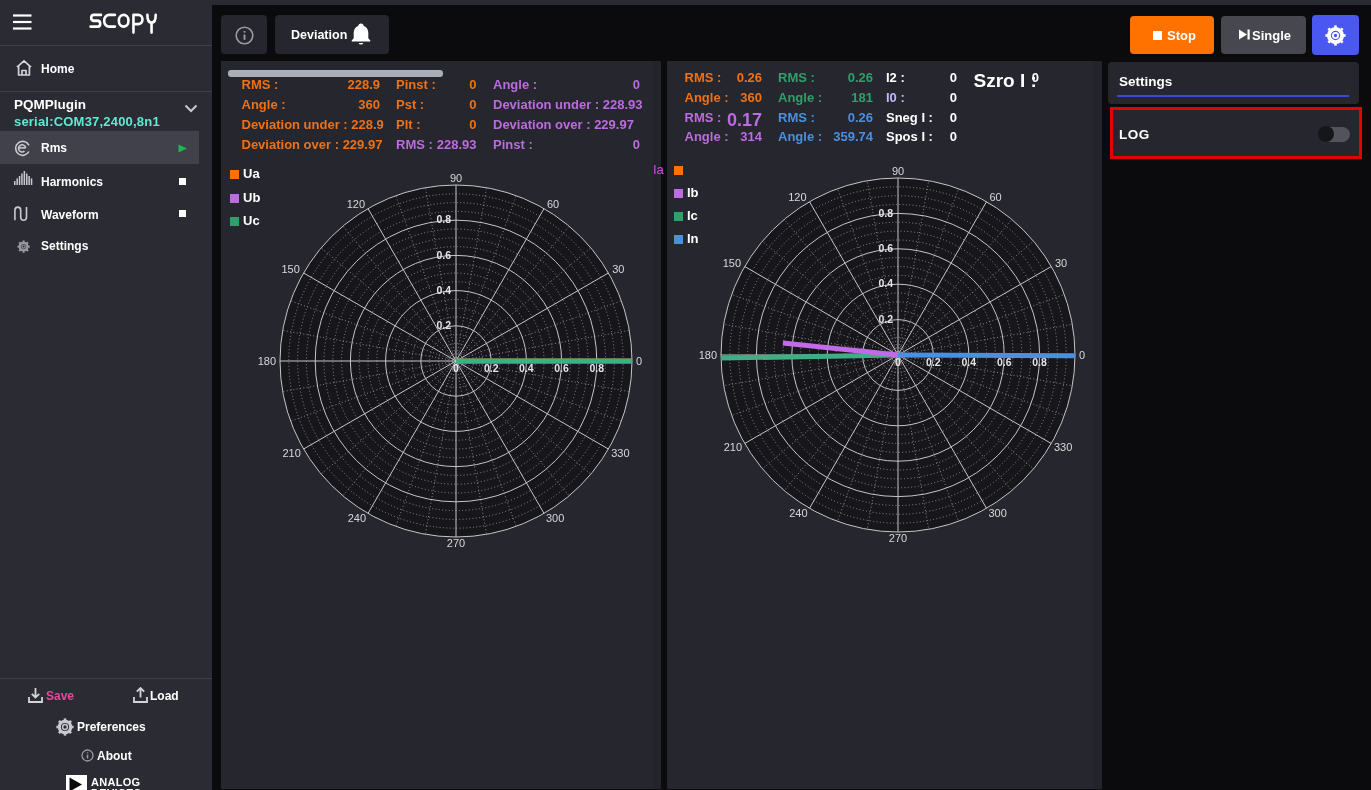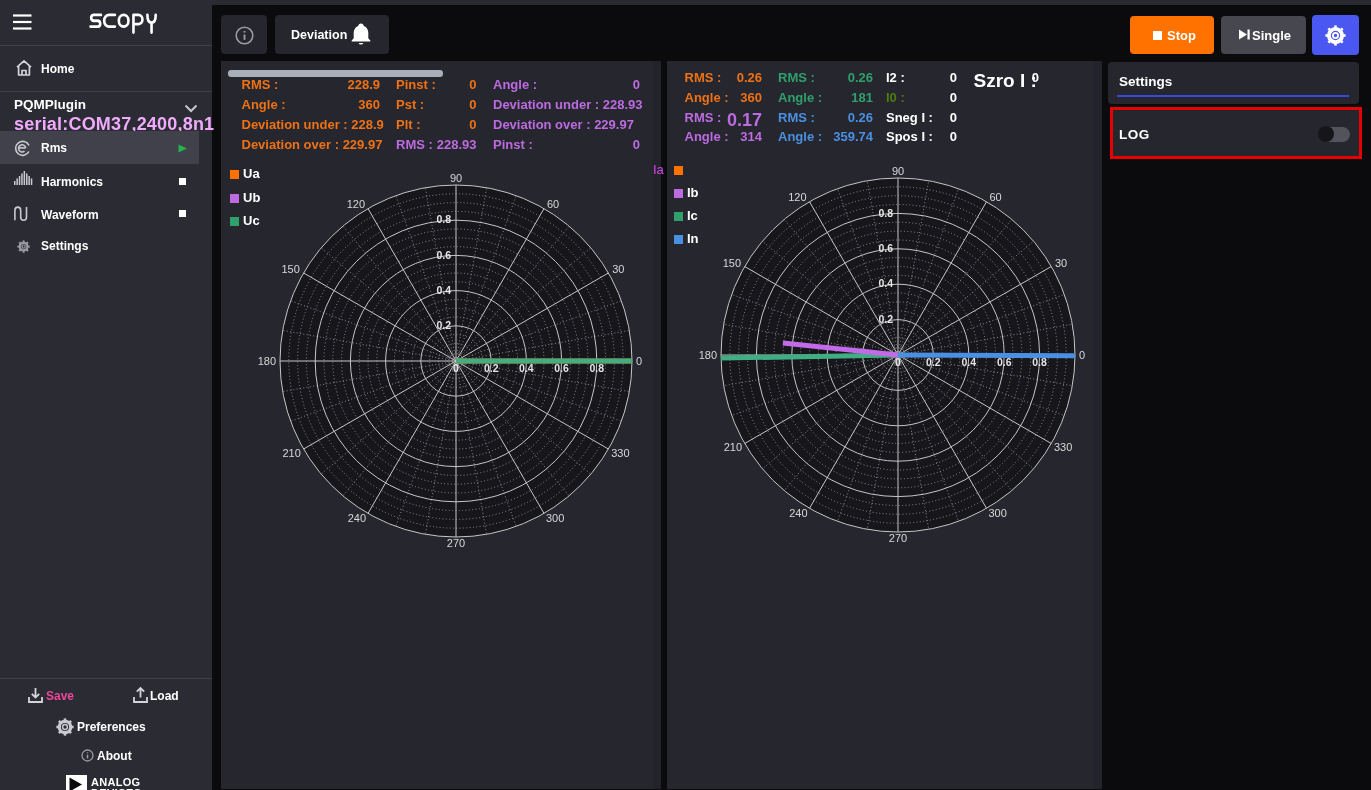--- a/index.html
+++ b/index.html
@@ -22,21 +22,21 @@
 <path d="M64.9,2.9 C64.9,8.2 66.4,10.6 69.5,10.6 C72.6,10.6 74.1,8.2 74.1,2.9 M69.5,10.6 V20.6"></path>
 </g>
     </svg>
 <div class="abs" style="left:0;top:45px;width:212px;height:1px;background:#3f3f49"></div>
 <svg class="abs" style="left:15px;top:59px" width="18" height="18" fill="none" stroke="#d4d4d9" stroke-width="1.7" stroke-linejoin="round">
       <path d="M2,8.2 L9,1.8 L16,8.2 M3.6,7 V16 H14.4 V7 M7,16 V11.5 H11 V16"></path>
     </svg>
 <div class="abs" style="left:41px;top:62px;color:#fff;font-weight:bold;font-size:12px">Home</div>
 <div class="abs" style="left:0;top:91px;width:212px;height:1px;background:#3f3f49"></div>
 <div class="abs" style="left:14px;top:97px;color:#fff;font-weight:bold;font-size:13.5px">PQMPlugin</div>
-<div class="abs" style="left:14px;top:114px;color:#f0abfc;font-weight:bold;font-size:18px;letter-spacing:0.2px">serial:COM37,2400,8n1</div>
+<div class="abs" style="left:14px;top:114px;color:#5eead4;font-weight:bold;font-size:13px;letter-spacing:0.2px">serial:COM37,2400,8n1</div>
 <svg class="abs" style="left:184px;top:104px" width="13" height="9" fill="none" stroke="#c6c6cc" stroke-width="2">
       <path d="M1.5,1.5 L7,7 L12.5,1.5"></path>
     </svg>
 <div class="abs" style="left:0;top:131px;width:199px;height:33px;background:#41414b"></div>
 <svg class="abs" style="left:14px;top:140px" width="18" height="18" fill="none" stroke="#c9c9cf" stroke-width="1.6">
       <path d="M14.9,11.5 A7,7 0 1 1 15,5.4"></path>
       <path d="M11.7,7.9 A3.6,3.6 0 1 0 10.5,11.1"></path>
       <path d="M4.9,7.9 H11.7"></path>
     </svg>
 <div class="abs" style="left:41px;top:141px;color:#fff;font-weight:bold;font-size:12px">Rms</div>
@@ -278,21 +278,21 @@
 <div style="position:absolute;left:778px;top:70px;color:#2fa06c;font-weight:bold;font-size:13px;white-space:nowrap">RMS :</div>
 <div style="position:absolute;left:753px;top:70px;width:120px;text-align:right;color:#2fa06c;font-weight:bold;font-size:13px;white-space:nowrap">0.26</div>
 <div style="position:absolute;left:778px;top:90px;color:#2fa06c;font-weight:bold;font-size:13px;white-space:nowrap">Angle :</div>
 <div style="position:absolute;left:753px;top:90px;width:120px;text-align:right;color:#2fa06c;font-weight:bold;font-size:13px;white-space:nowrap">181</div>
 <div style="position:absolute;left:778px;top:109.5px;color:#4a90e2;font-weight:bold;font-size:13px;white-space:nowrap">RMS :</div>
 <div style="position:absolute;left:753px;top:109.5px;width:120px;text-align:right;color:#4a90e2;font-weight:bold;font-size:13px;white-space:nowrap">0.26</div>
 <div style="position:absolute;left:778px;top:129px;color:#4a90e2;font-weight:bold;font-size:13px;white-space:nowrap">Angle :</div>
 <div style="position:absolute;left:753px;top:129px;width:120px;text-align:right;color:#4a90e2;font-weight:bold;font-size:13px;white-space:nowrap">359.74</div>
 <div style="position:absolute;left:886px;top:70px;color:#ffffff;font-weight:bold;font-size:13px;white-space:nowrap">I2 :</div>
 <div style="position:absolute;left:837px;top:70px;width:120px;text-align:right;color:#ffffff;font-weight:bold;font-size:13px;white-space:nowrap">0</div>
-<div style="position:absolute;left:886px;top:90px;color:#4d7c0f;font-weight:bold;font-size:13px;white-space:nowrap">I0 :</div>
+<div style="position:absolute;left:886px;top:90px;color:#c4b5fd;font-weight:bold;font-size:13px;white-space:nowrap">I0 :</div>
 <div style="position:absolute;left:837px;top:90px;width:120px;text-align:right;color:#ffffff;font-weight:bold;font-size:13px;white-space:nowrap">0</div>
 <div style="position:absolute;left:886px;top:109.5px;color:#ffffff;font-weight:bold;font-size:13px;white-space:nowrap">Sneg I :</div>
 <div style="position:absolute;left:837px;top:109.5px;width:120px;text-align:right;color:#ffffff;font-weight:bold;font-size:13px;white-space:nowrap">0</div>
 <div style="position:absolute;left:886px;top:129px;color:#ffffff;font-weight:bold;font-size:13px;white-space:nowrap">Spos I :</div>
 <div style="position:absolute;left:837px;top:129px;width:120px;text-align:right;color:#ffffff;font-weight:bold;font-size:13px;white-space:nowrap">0</div>
 <div style="position:absolute;left:973.5px;top:70px;color:#ffffff;font-weight:bold;font-size:19px;white-space:nowrap">Szro I :</div>
 <div style="position:absolute;left:919px;top:70px;width:120px;text-align:right;color:#ffffff;font-weight:bold;font-size:13px;white-space:nowrap">0</div>
 <div style="position:absolute;left:674px;top:165.5px;width:9px;height:9px;background:#ff7200"></div>
 <div style="position:absolute;left:653px;top:162px;color:#d946ef;font-weight:normal;font-size:13px">Ia</div>
 <div style="position:absolute;left:674px;top:188.5px;width:9px;height:9px;background:#bd6be0"></div>

